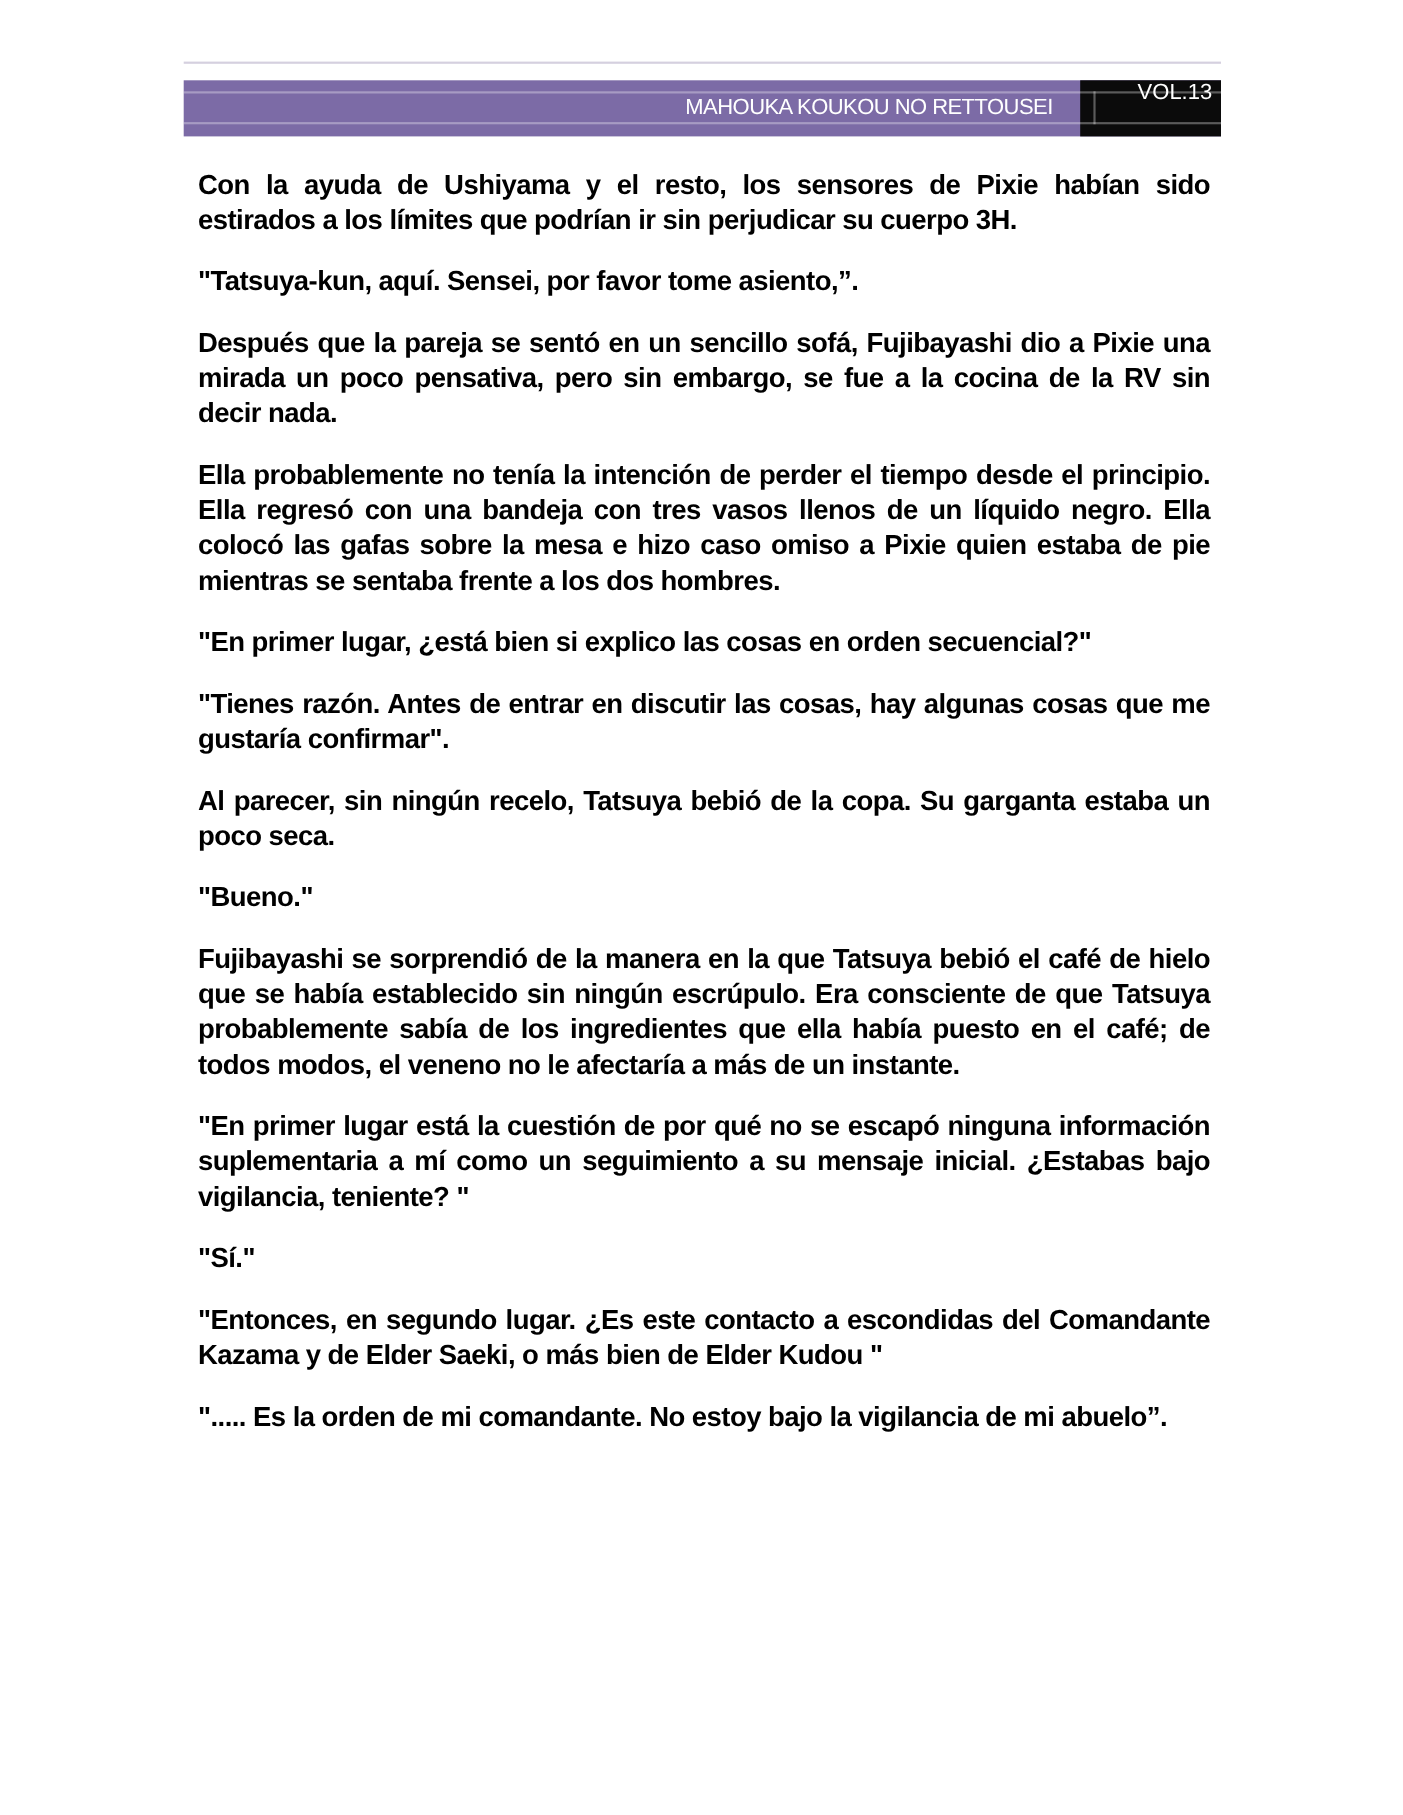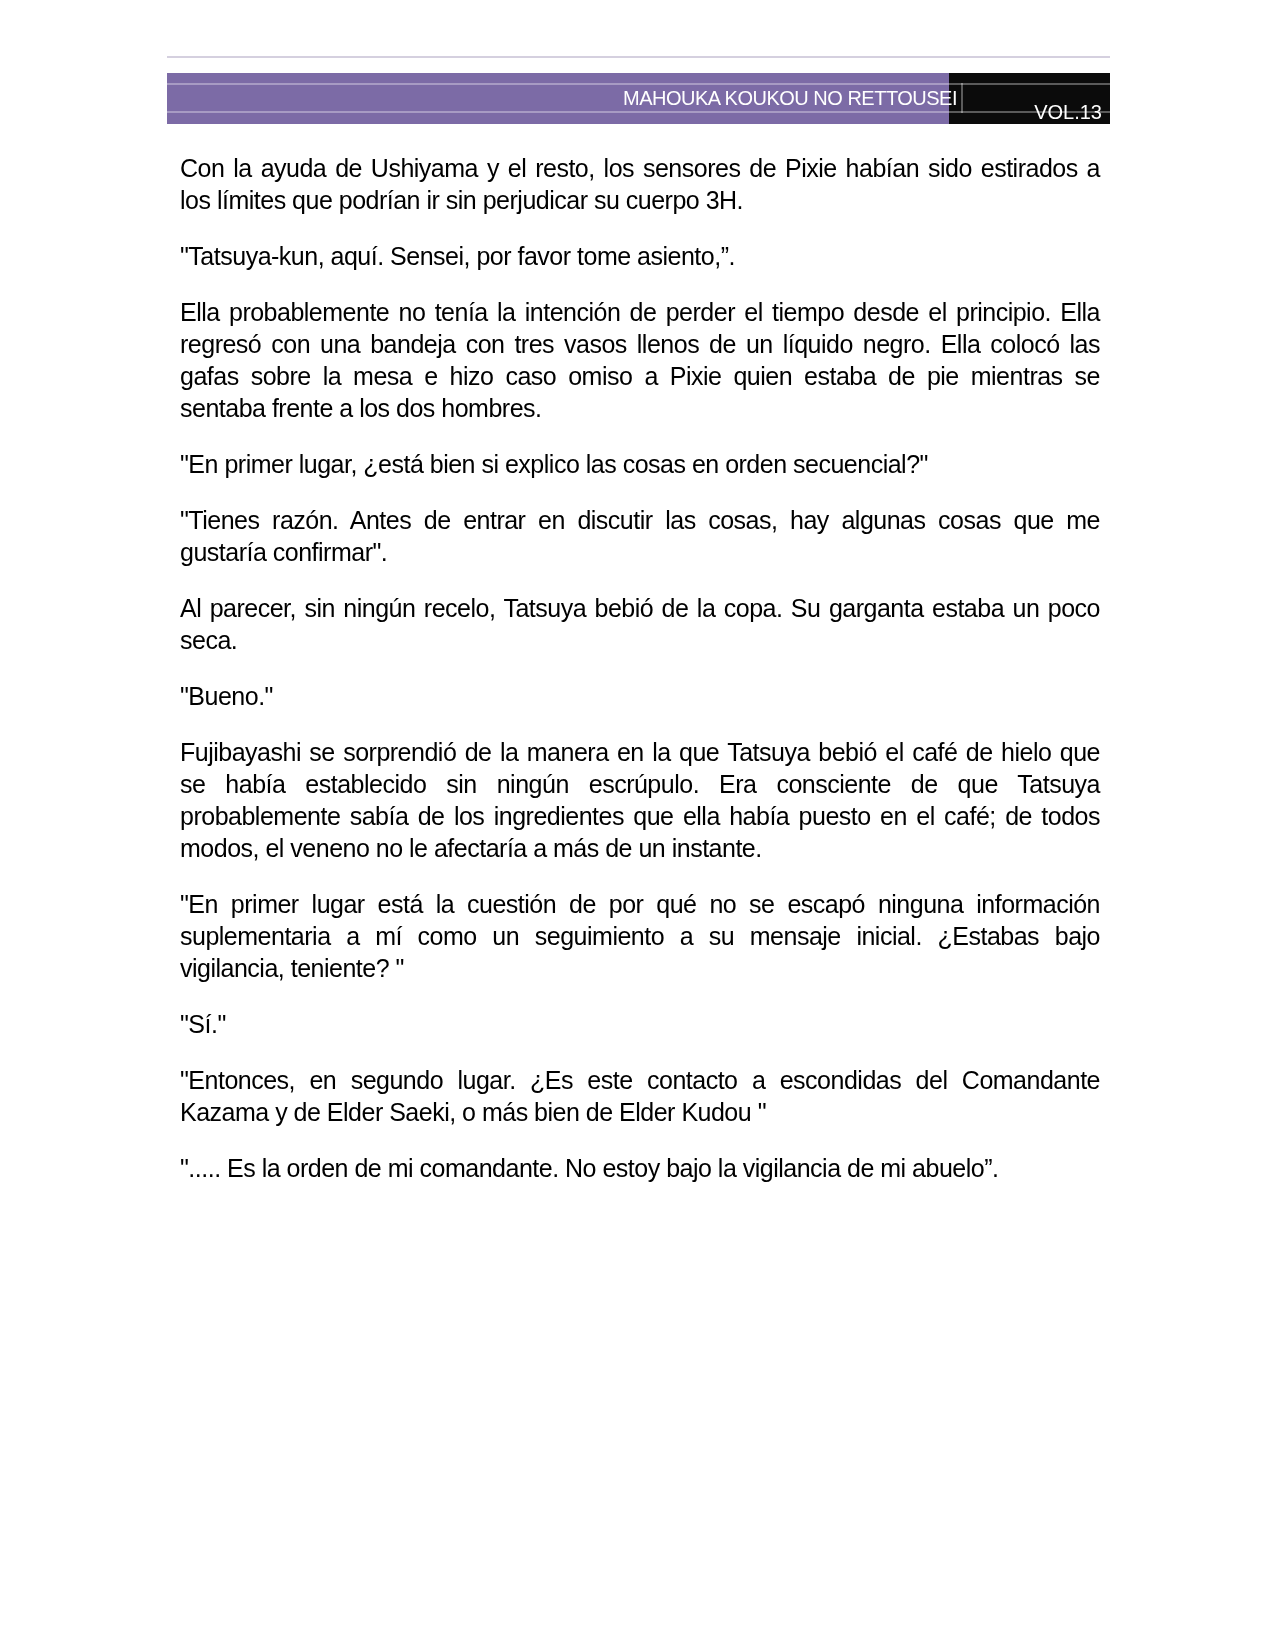--- a/index.html
+++ b/index.html
@@ -53,27 +53,27 @@
     font-size: 20px;
     letter-spacing: -0.5px;
     z-index: 3;
     white-space: nowrap;
     margin-left: 28px;
   }
   .volume-box {
     position: absolute;
     top: 0;
     right: 0;
-    width: 161px;
+    width: 128px;
     height: 51px;
     background: #0b0b0b;
     z-index: 1;
     box-sizing: border-box;
     display: flex;
-    align-items: flex-end;
+    align-items: flex-start;
     justify-content: flex-end;
     padding-right: 8px;
     padding-left: 48px;
   }
   .volume-divider {
     position: absolute;
     left: 12px;
     top: 10px;
     bottom: 11px;
     width: 2px;
@@ -92,20 +92,21 @@
     top: 152px;
     width: 920px;
     color: #000000;
     font-size: 25px;
     line-height: 32px;
     letter-spacing: -0.5px;
     text-align: justify;
   }
   .content p {
     margin: 0 0 24px 0;
+    font-weight: bold;
   }
 </style>
 </head>
 <body>
 
 <div class="page">
 
   <div class="header-rule"></div>
 
   <div class="header-bar">
@@ -114,20 +115,21 @@
       <span class="volume-label">VOL.13</span>
     </div>
     <div class="bar-stripe top"></div>
     <div class="bar-stripe bottom"></div>
     <div class="header-title">MAHOUKA KOUKOU NO RETTOUSEI</div>
   </div>
 
   <main class="content" id="paragraphs">
       <p>Con la ayuda de Ushiyama y el resto, los sensores de Pixie habían sido estirados a los límites que podrían ir sin perjudicar su cuerpo 3H.</p>
       <p>"Tatsuya-kun, aquí. Sensei, por favor tome asiento,”.</p>
+      <p>Después que la pareja se sentó en un sencillo sofá, Fujibayashi dio a Pixie una mirada un poco pensativa, pero sin embargo, se fue a la cocina de la RV sin decir nada.</p>
       <p>Ella probablemente no tenía la intención de perder el tiempo desde el principio. Ella regresó con una bandeja con tres vasos llenos de un líquido negro. Ella colocó las gafas sobre la mesa e hizo caso omiso a Pixie quien estaba de pie mientras se sentaba frente a los dos hombres.</p>
       <p>"En primer lugar, ¿está bien si explico las cosas en orden secuencial?"</p>
       <p>"Tienes razón. Antes de entrar en discutir las cosas, hay algunas cosas que me gustaría confirmar".</p>
       <p>Al parecer, sin ningún recelo, Tatsuya bebió de la copa. Su garganta estaba un poco seca.</p>
       <p>"Bueno."</p>
       <p>Fujibayashi se sorprendió de la manera  en la que Tatsuya bebió el café de hielo que se había establecido sin ningún escrúpulo. Era consciente de que Tatsuya probablemente sabía de los ingredientes que ella había puesto en el café; de todos modos, el veneno no le afectaría a más de un instante.</p>
       <p>"En primer lugar está la cuestión de por qué no se escapó ninguna información suplementaria a mí como un seguimiento a su mensaje inicial. ¿Estabas bajo vigilancia, teniente? "</p>
       <p>"Sí."</p>
       <p>"Entonces, en segundo lugar. ¿Es este contacto a escondidas del Comandante Kazama y de Elder Saeki, o más bien de Elder Kudou "</p>
       <p>"..... Es la orden de mi comandante. No estoy bajo la vigilancia de mi abuelo”.</p>

